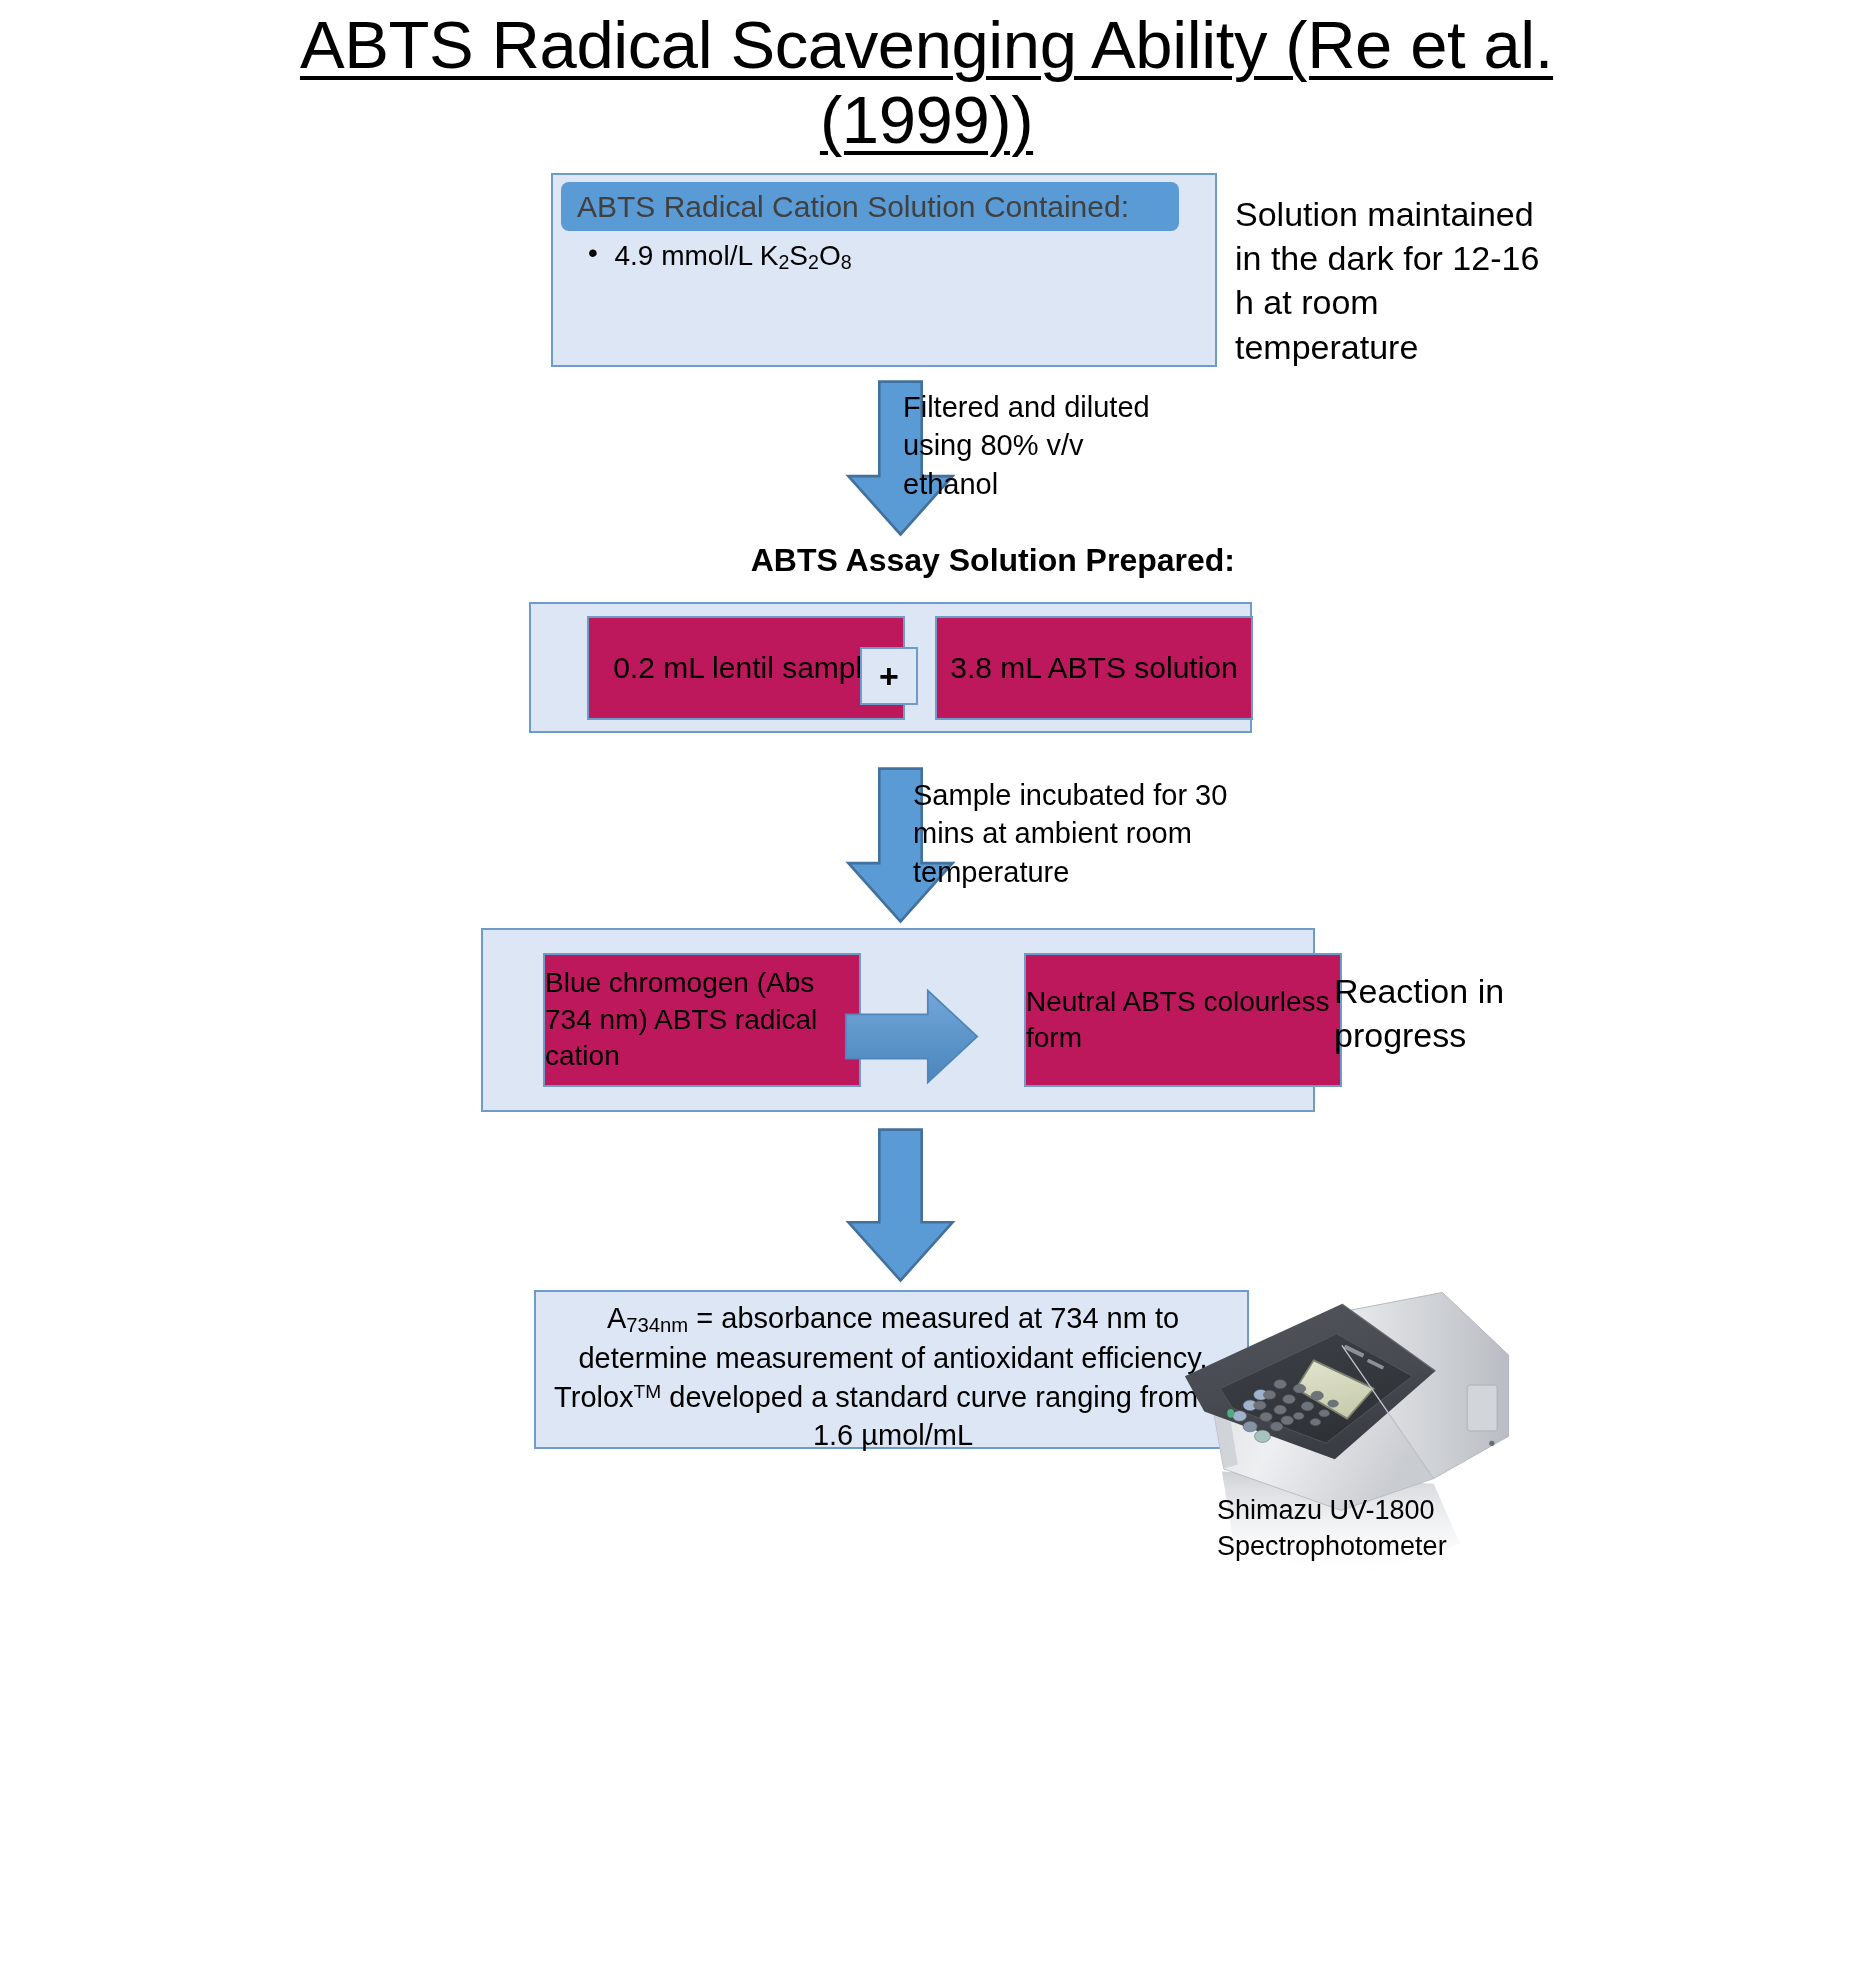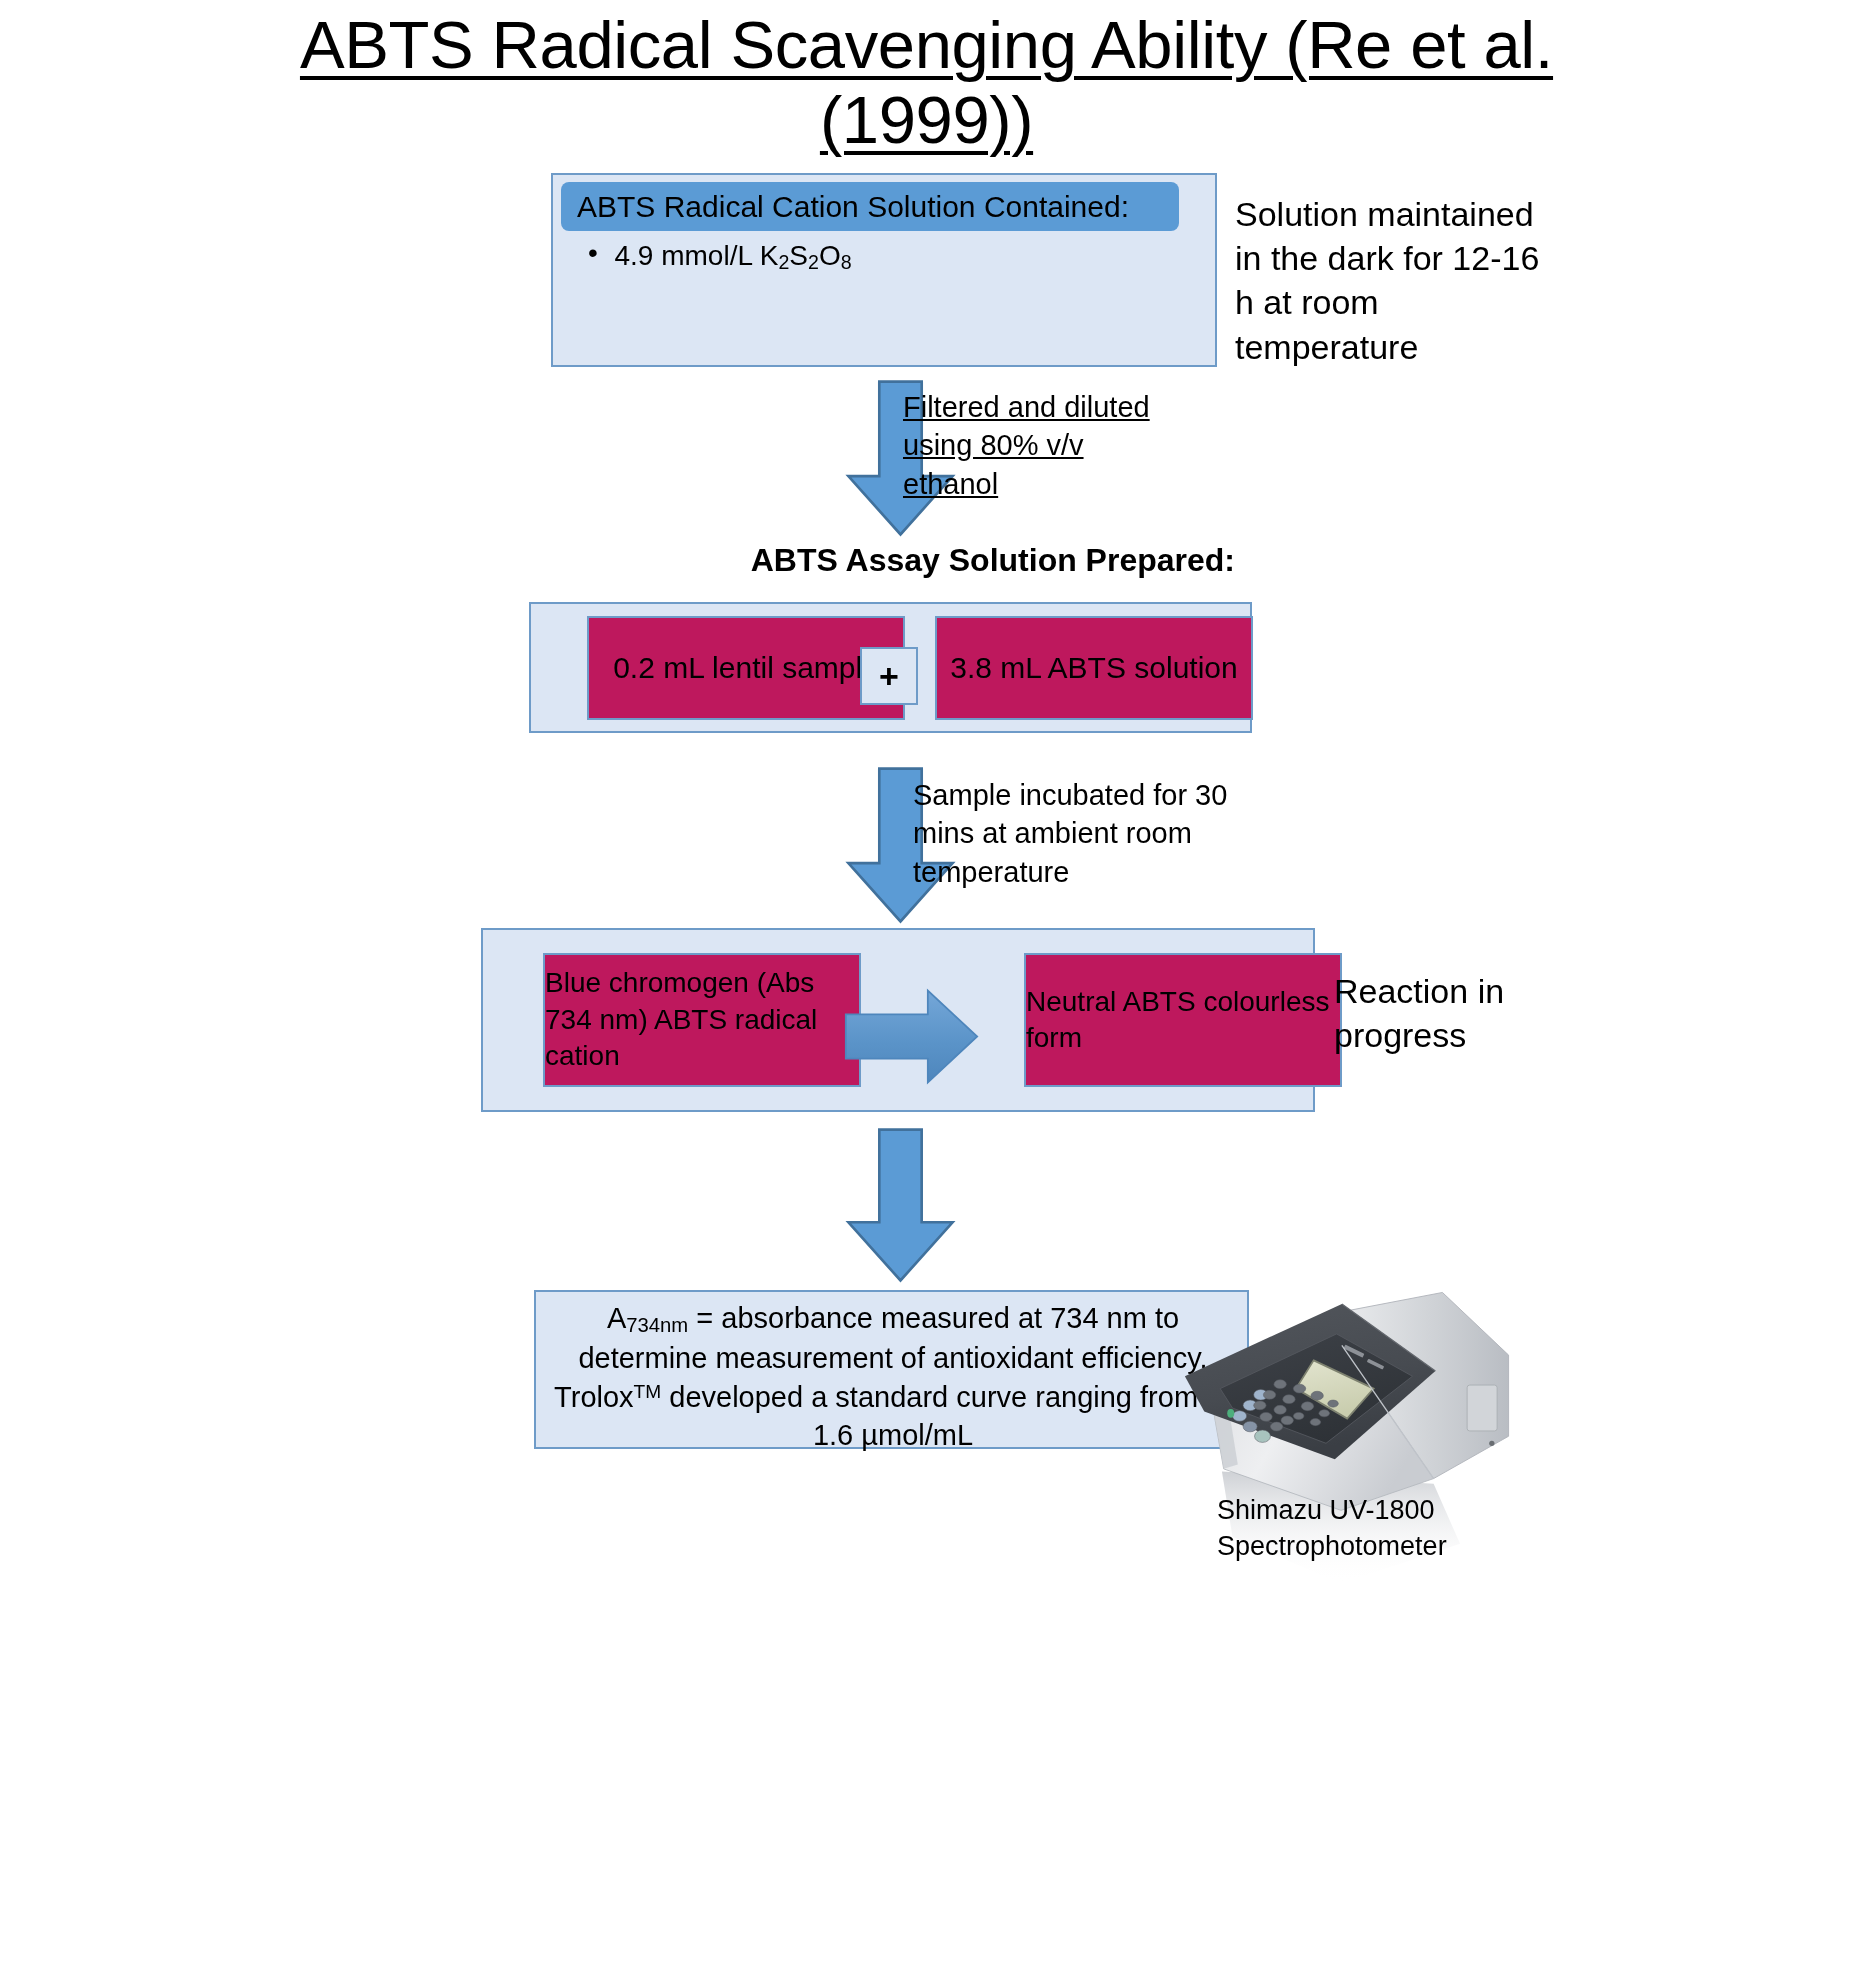--- a/index.html
+++ b/index.html
@@ -45,21 +45,21 @@
     margin-left: 40px;
   }
 
   
   #box1 { left: 551px; top: 173px; width: 666px; height: 194px; }
   #box1-header {
     position: absolute;
     left: 8px; top: 7px; width: 618px; height: 49px;
     background: #5B9BD5;
     border-radius: 8px;
-    color: #000000;
+    color: #404040;
     font-size: 30px;
     display: flex; align-items: center;
     padding-left: 16px;
   }
   #box1-list {
     position: absolute;
     left: 35px; top: 67px; width: 618px;
     margin: 0; padding: 0;
     list-style: none;
     font-size: 28px;
@@ -83,21 +83,21 @@
   }
   #note1 { left: 1235px; top: 192px; width: 326px; }
   #note-reaction { left: 1334px; top: 969px; width: 229px; }
 
   
   .arrowlabel {
     position: absolute;
     font-size: 29px;
     line-height: 1.32;
   }
-  #alabel1 { left: 903px; top: 388px; width: 273px; text-decoration: underline; }
+  #alabel1 { left: 903px; top: 388px; width: 273px; }
   #alabel2 { left: 913px; top: 776px; width: 353px; }
 
   
   .downarrow { position: absolute; }
 
   
   #assay-heading {
     position: absolute;
     left: 529px; top: 542px; width: 706px;
     text-align: right;

